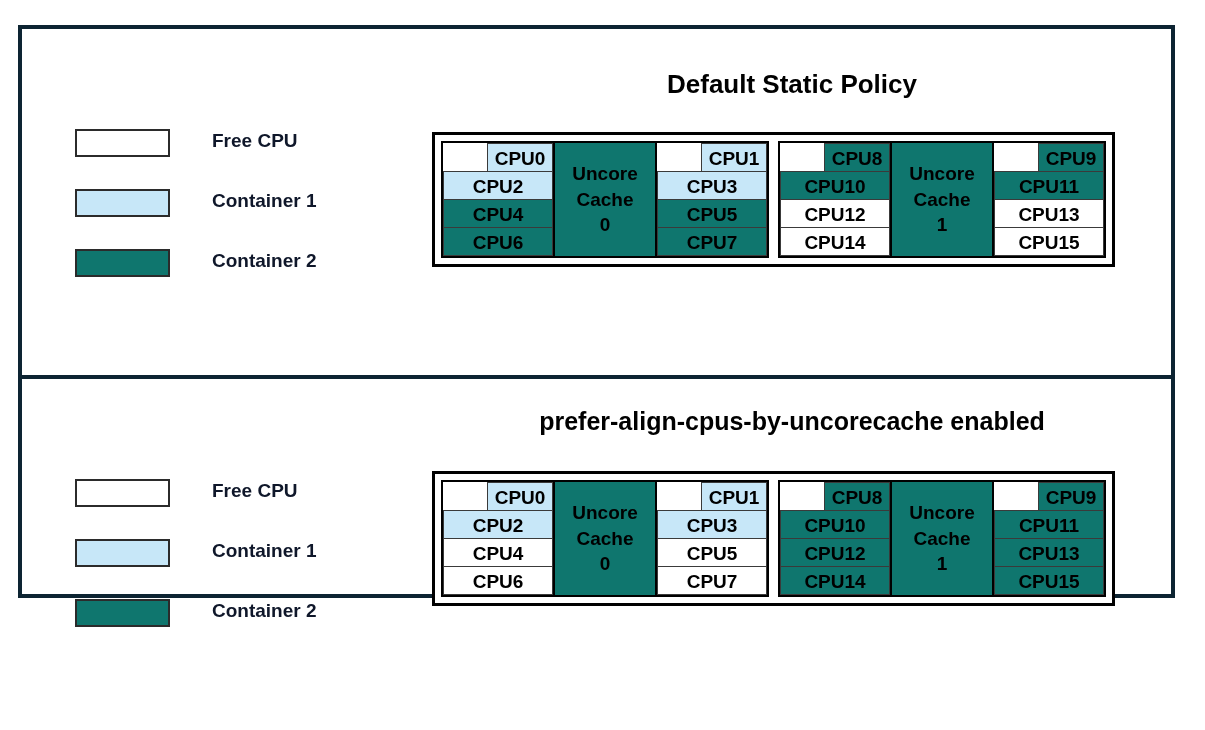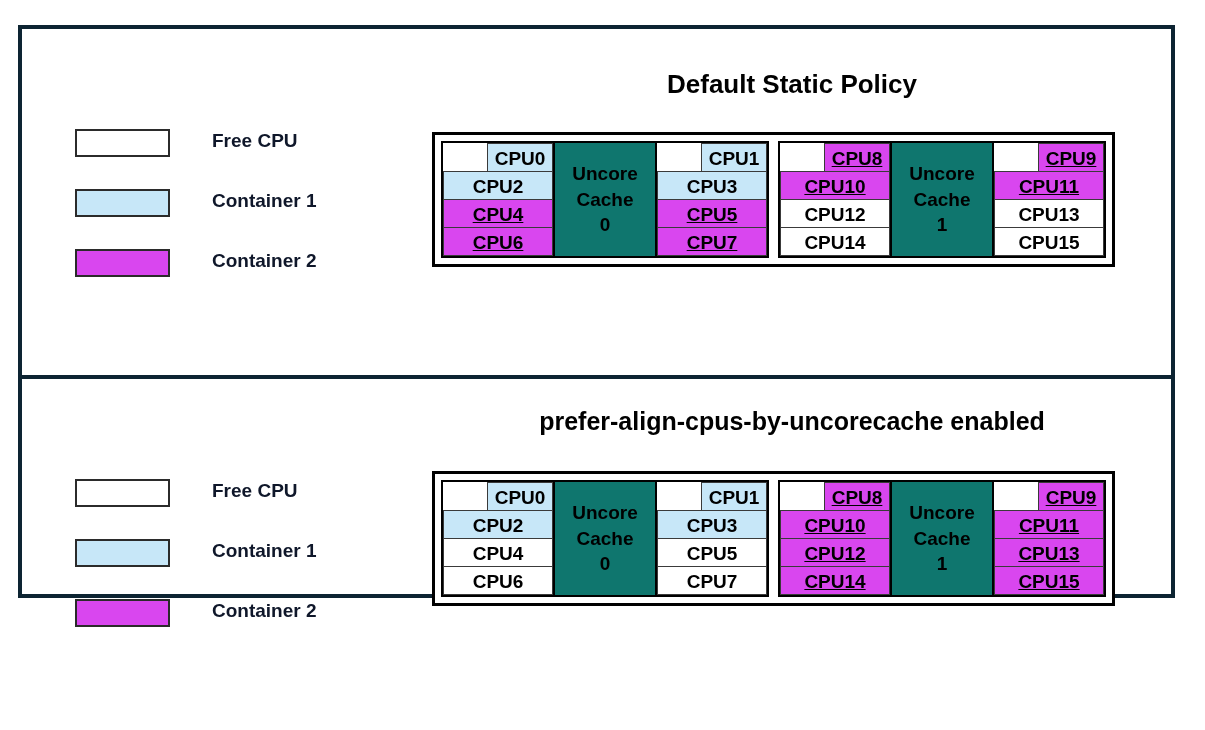--- a/index.html
+++ b/index.html
@@ -123,21 +123,21 @@
     font-size: 19px;
     font-weight: bold;
     color: #000000;
     line-height: 1.35;
     text-align: center;
   }
 
   
   .fill-free { background: #ffffff; }
   .fill-c1   { background: #c7e7f8; }
-  .fill-c2   { background: #d946ef; text-decoration: underline; }
+  .fill-c2   { background: #0f766e; }
 </style>
 </head>
 <body>
 
 <div class="panel" id="panel-0">
   <div class="panel-title">Default Static Policy</div>
 
   <div class="legend">
     <div class="legend-row">
       <div class="legend-swatch fill-free"></div>

